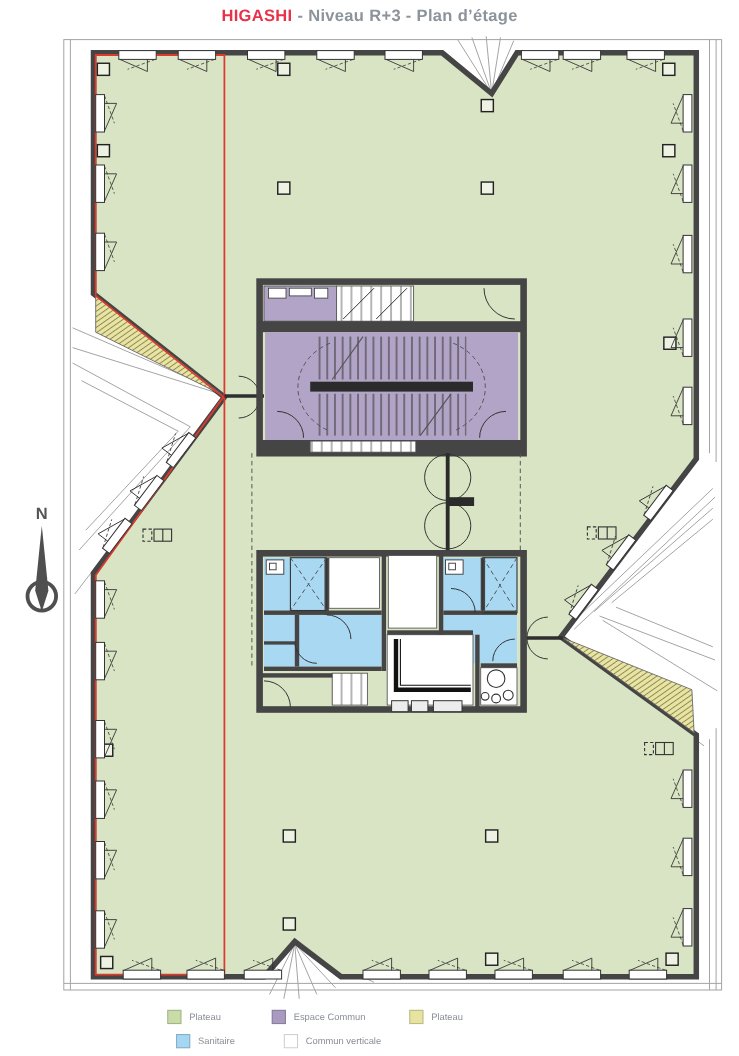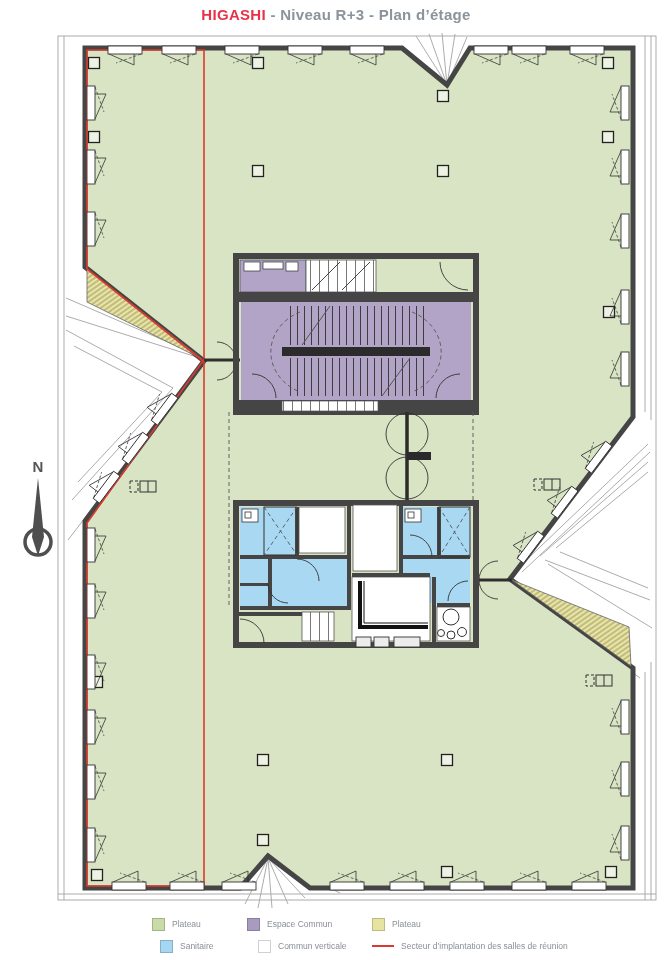--- a/index.html
+++ b/index.html
@@ -316,17 +316,13 @@
     <span class="lg-label">Espace Commun</span>
   </div>
   <div class="lg-item" style="left:258px;top:27px">
     <span class="swatch" style="background: rgb(255, 255, 255);"></span>
     <span class="lg-label">Commun verticale</span>
   </div>
   <div class="lg-item" style="left:372px;top:5px">
     <span class="swatch" style="background: rgb(231, 227, 160);"></span>
     <span class="lg-label">Plateau</span>
   </div>
-  <div class="lg-item" style="left:372px;top:27px">
-    <span class="linechip" style="background: rgb(217, 58, 46);"></span>
-    <span class="lg-label">Secteur d’implantation des salles de réunion</span>
-  </div>
 </div>
 
 </body></html>

